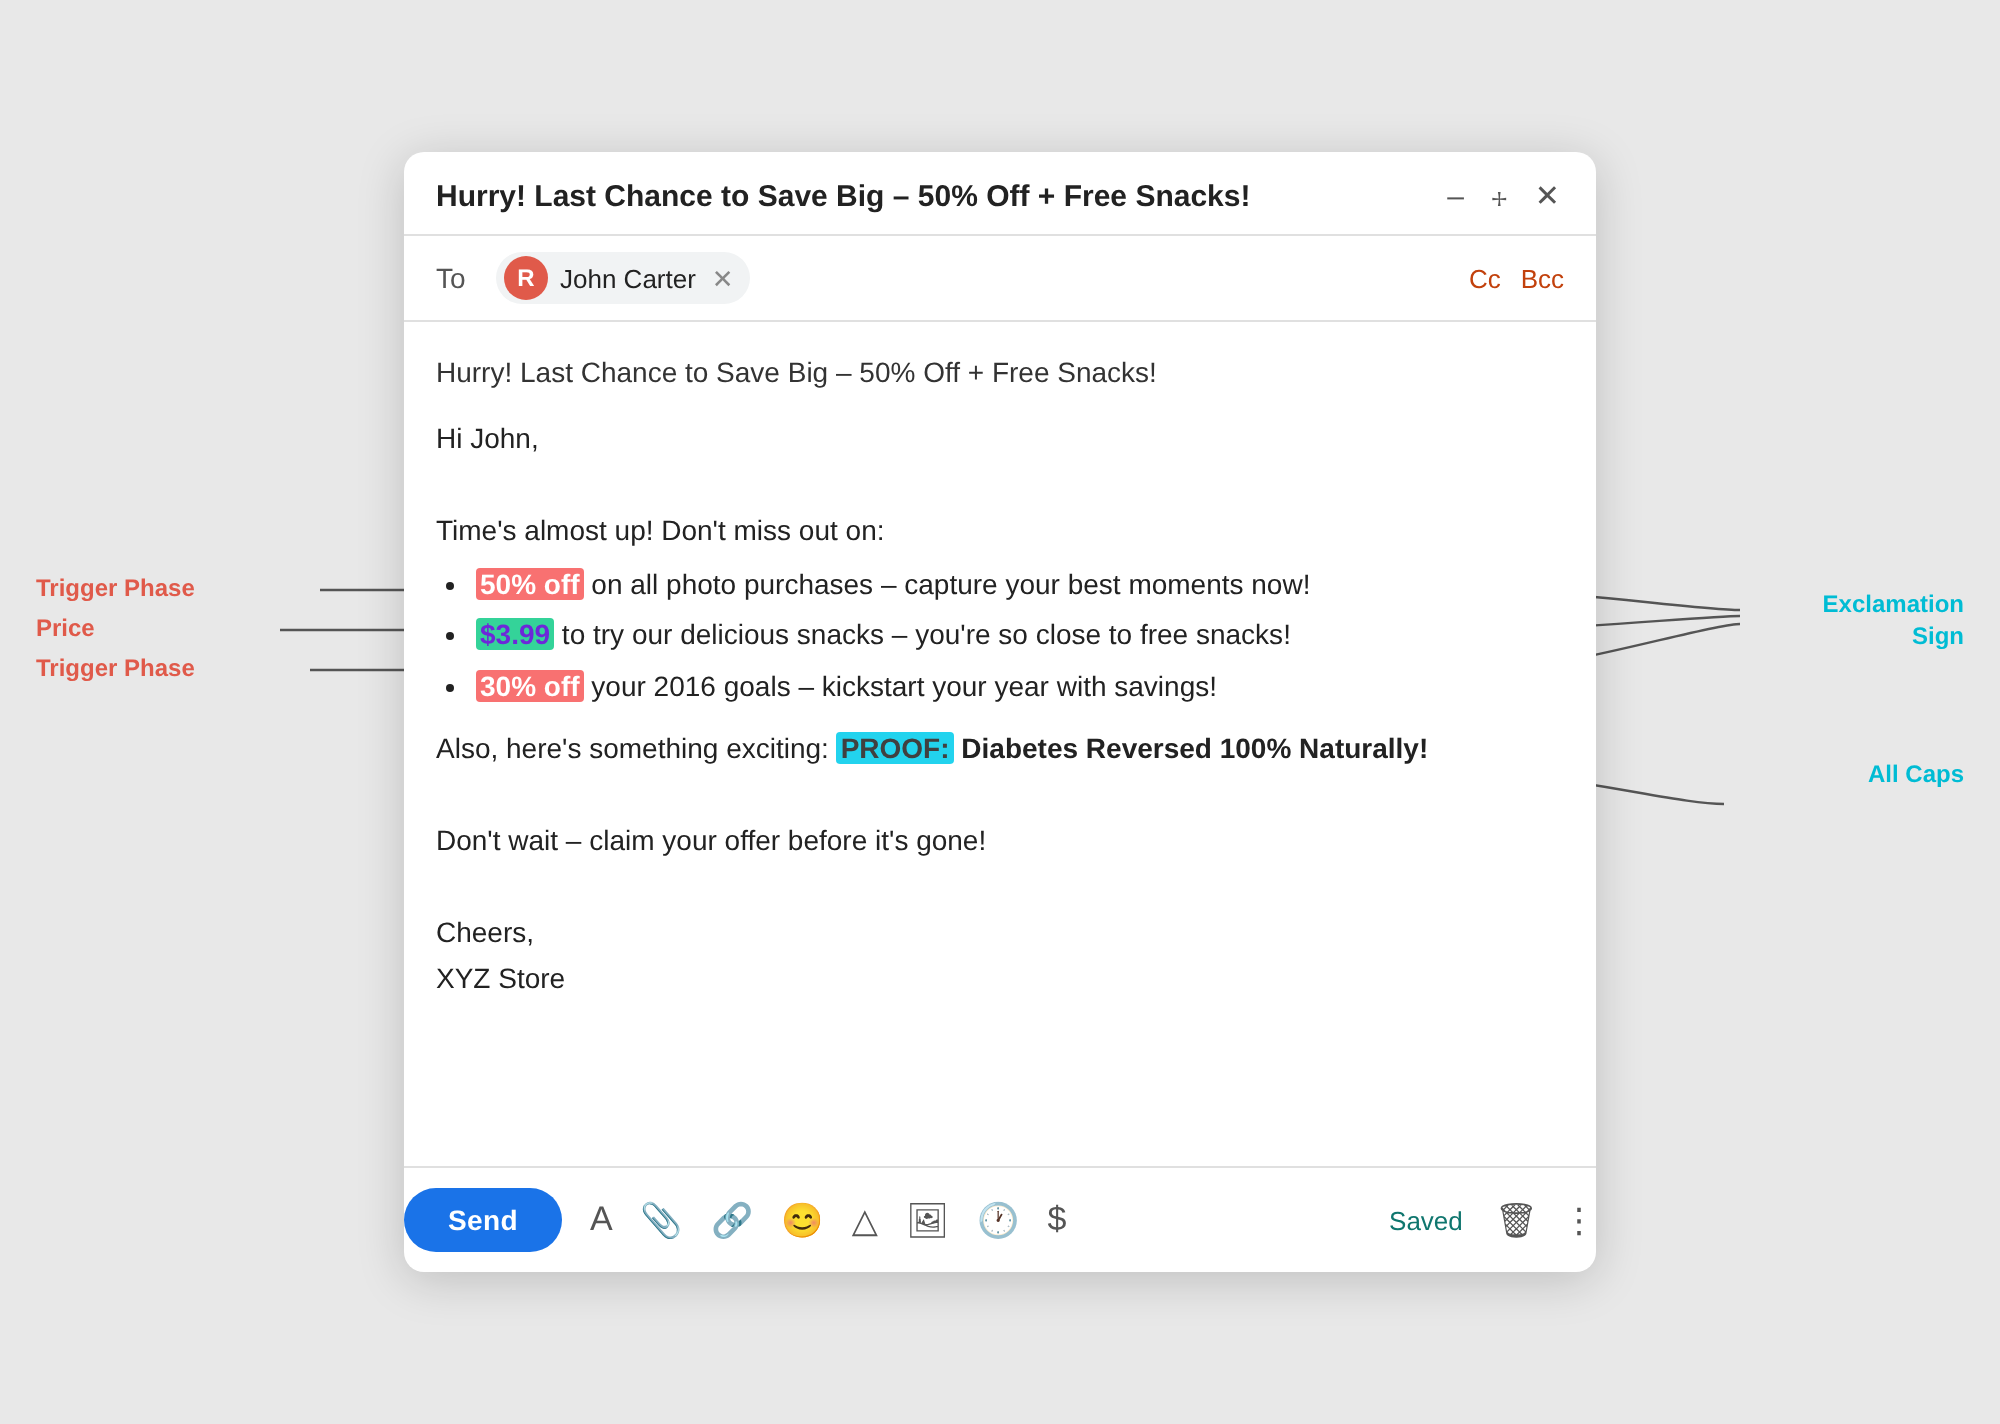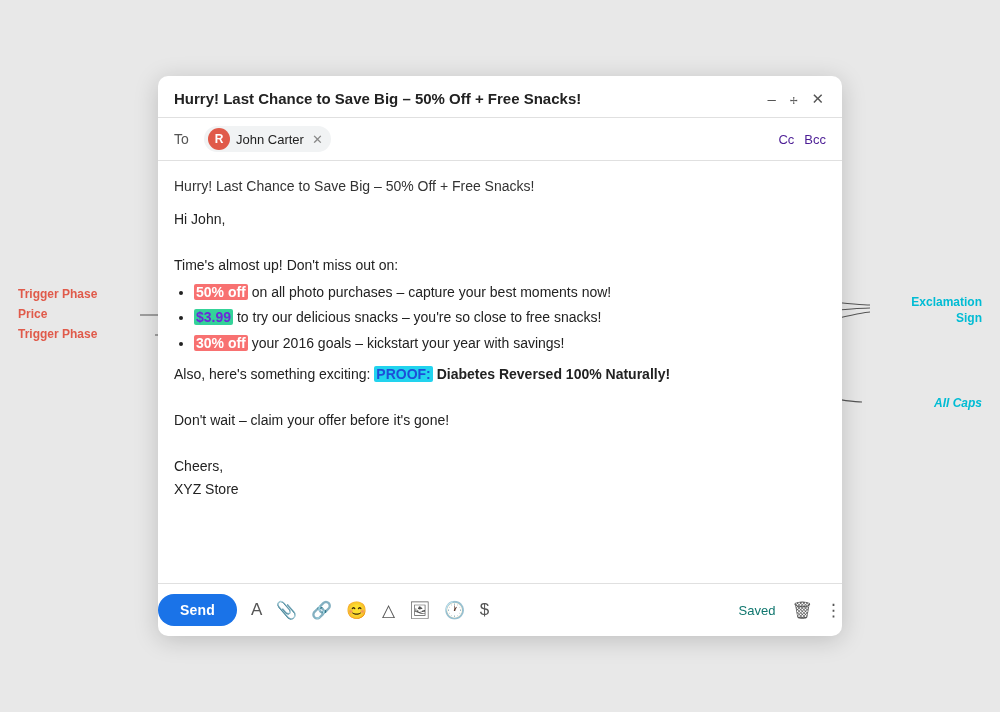--- a/index.html
+++ b/index.html
@@ -12,21 +12,21 @@
       align-items: center;
       justify-content: center;
       position: relative;
       overflow: hidden;
     }
 
     .email-window {
       background: #fff;
       border-radius: 10px;
       box-shadow: 0 4px 24px rgba(0,0,0,0.18);
-      width: 684px;
+      width: 596px;
       min-height: 560px;
       display: flex;
       flex-direction: column;
       position: relative;
     }
 
     .window-title-bar {
       display: flex;
       align-items: center;
       justify-content: space-between;
@@ -90,21 +90,21 @@
     .recipient-close {
       color: #888;
       font-size: 13px;
       cursor: pointer;
       margin-left: 2px;
     }
     .cc-bcc {
       margin-left: auto;
       display: flex;
       gap: 10px;
-      color: #4c1d95;
+      color: #c2410c;
       font-size: 13px;
     }
     .cc-bcc span {
       cursor: pointer;
     }
 
     .email-body {
       padding: 14px 16px;
       flex: 1;
       font-size: 14px;
@@ -138,21 +138,21 @@
     }
     .highlight-green {
       background: #34d399;
       color: #6d28d9;
       border-radius: 2px;
       padding: 0 2px;
       font-weight: 600;
     }
     .highlight-cyan {
       background: #22d3ee;
-      color: #1d4ed8;
+      color: #404040;
       border-radius: 2px;
       padding: 0 2px;
       font-weight: 700;
     }
     .exclamation-mark {
       color: #222;
     }
     .proof-bold {
       font-weight: 700;
     }
@@ -245,21 +245,21 @@
       <polygon points="0 0, 7 3.5, 0 7" fill="#555"></polygon>
     </marker>
   </defs>
 </svg>
 
 <div class="annotation annotation-left" style="top: 287px; left: 18px;">Trigger Phase</div>
 <div class="annotation annotation-left" style="top: 307px; left: 18px;">Price</div>
 <div class="annotation annotation-left" style="top: 327px; left: 18px;">Trigger Phase</div>
 
 <div class="annotation annotation-right" style="top: 295px; right: 18px; line-height: 1.3;">Exclamation<br>Sign</div>
-<div class="annotation annotation-right" style="top: 396px; right: 18px; font-style: italic;">All Caps</div>
+<div class="annotation annotation-right" style="top: 380px; right: 18px;">All Caps</div>
 
 <div class="email-window">
 
   <div class="window-title-bar">
     <span class="window-title">Hurry! Last Chance to Save Big – 50% Off + Free Snacks!</span>
     <div class="window-controls">
       <button class="window-control-btn">–</button>
       <button class="window-control-btn">⧾</button>
       <button class="window-control-btn">✕</button>
     </div>

